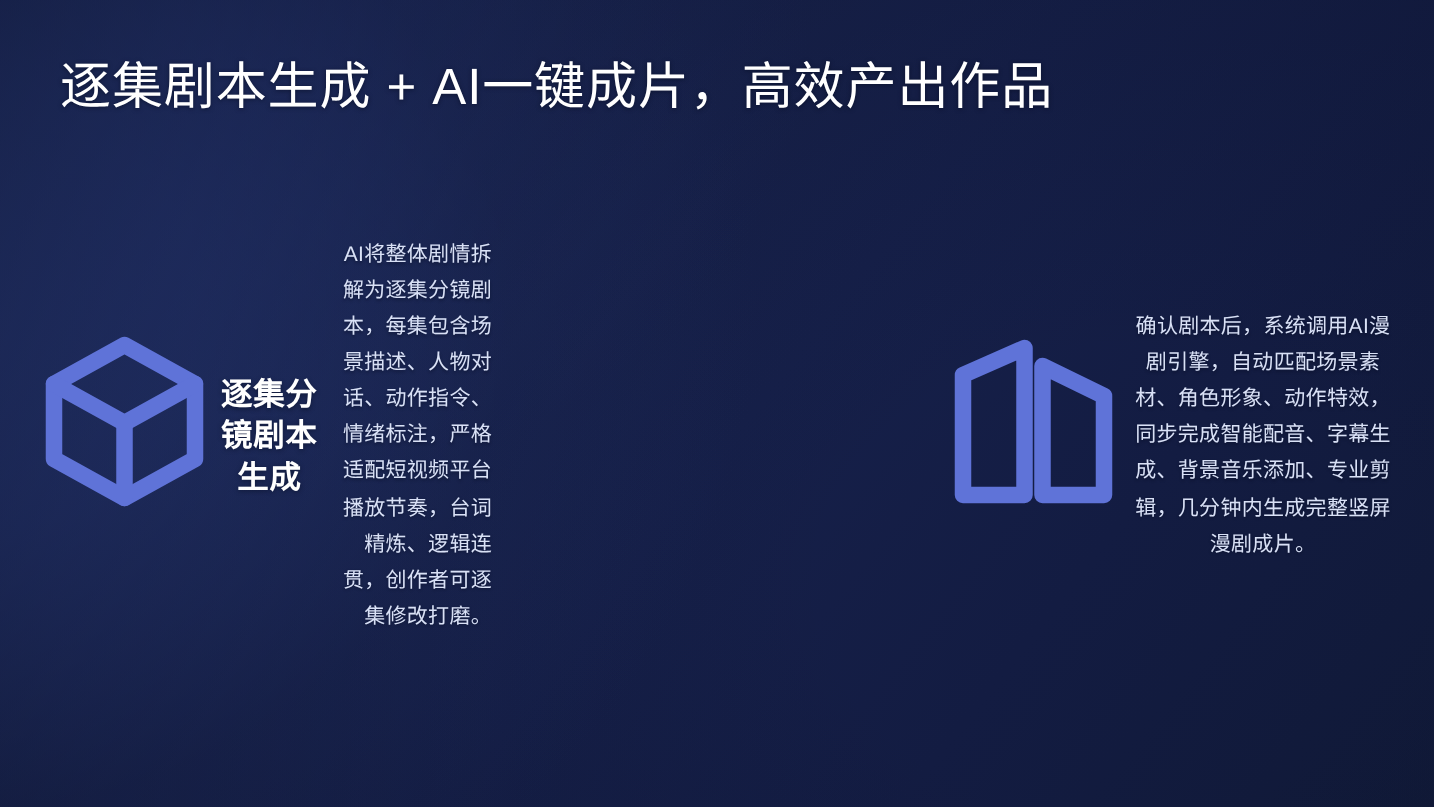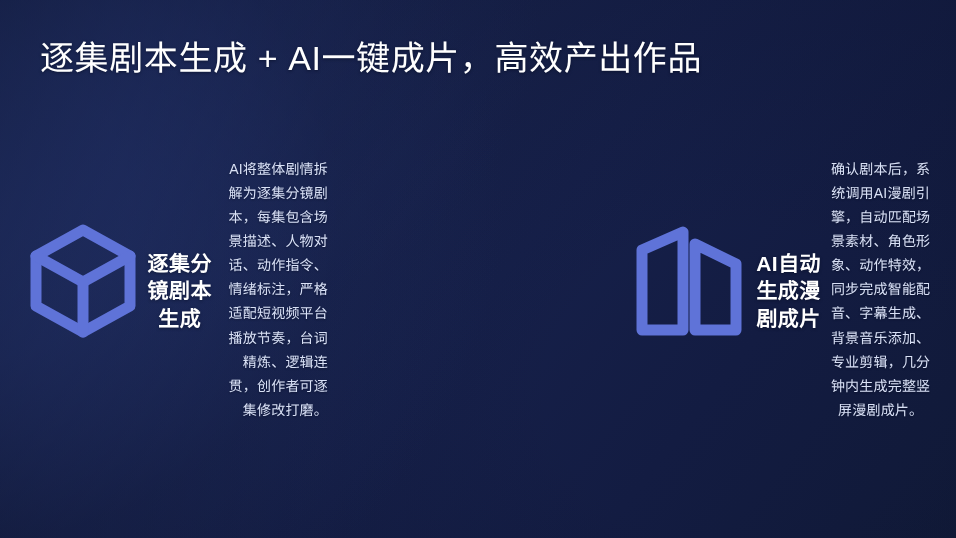--- a/index.html
+++ b/index.html
@@ -128,19 +128,18 @@
       <div class="feature-desc">AI将整体剧情拆解为逐集分镜剧本，每集包含场景描述、人物对话、动作指令、情绪标注，严格适配短视频平台播放节奏，台词精炼、逻辑连贯，创作者可逐集修改打磨。</div>
     </div>
 
     <div class="feature">
       <div class="feature-icon">
         <svg width="122" height="118" viewBox="0 0 122 118" fill="none" aria-hidden="true">
           <path d="M14 28 L55 10 V108 H14 Z" stroke="#5f73d8" stroke-width="11" stroke-linejoin="round" stroke-linecap="round" fill="none"></path>
           <path d="M67 22 L108 42 V108 H67 Z" stroke="#5f73d8" stroke-width="11" stroke-linejoin="round" stroke-linecap="round" fill="none"></path>
         </svg>
       </div>
-      <div class="feature-title">AI自动生成漫剧成片</div>
       <div class="feature-desc">确认剧本后，系统调用AI漫剧引擎，自动匹配场景素材、角色形象、动作特效，同步完成智能配音、字幕生成、背景音乐添加、专业剪辑，几分钟内生成完整竖屏漫剧成片。</div>
     </div>
 
 
   </div>
 </div>
 
 </body></html>

